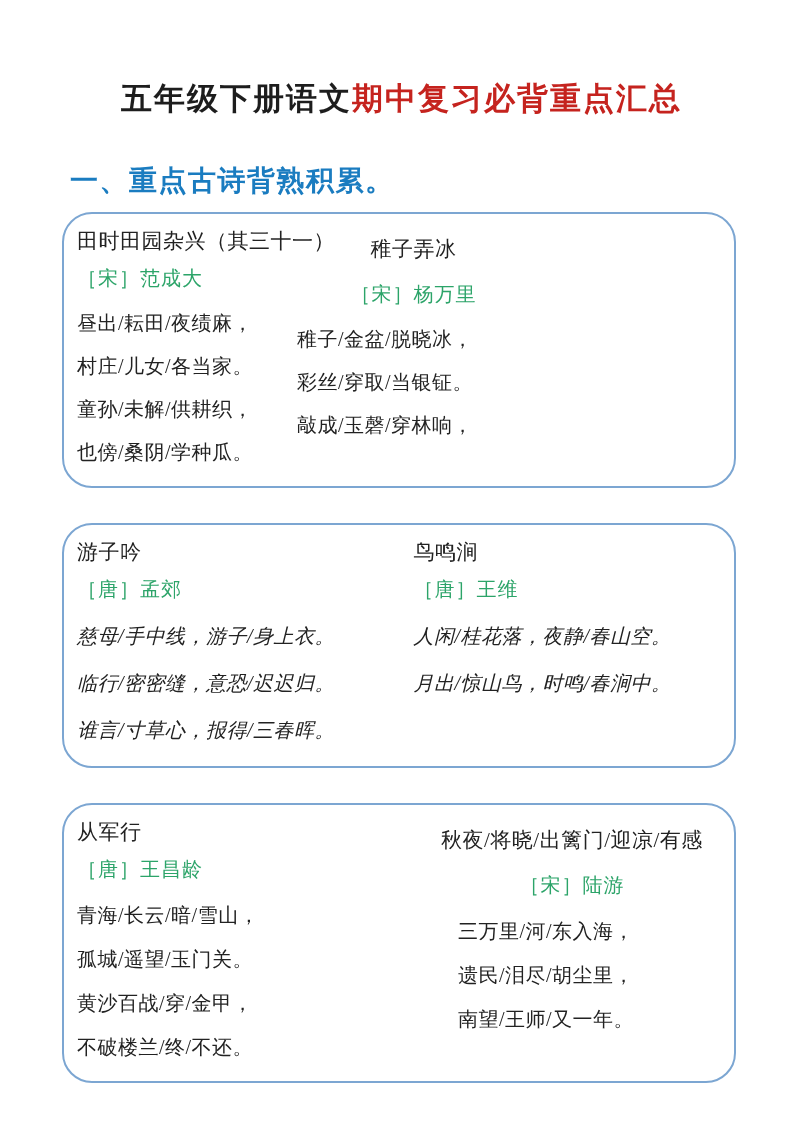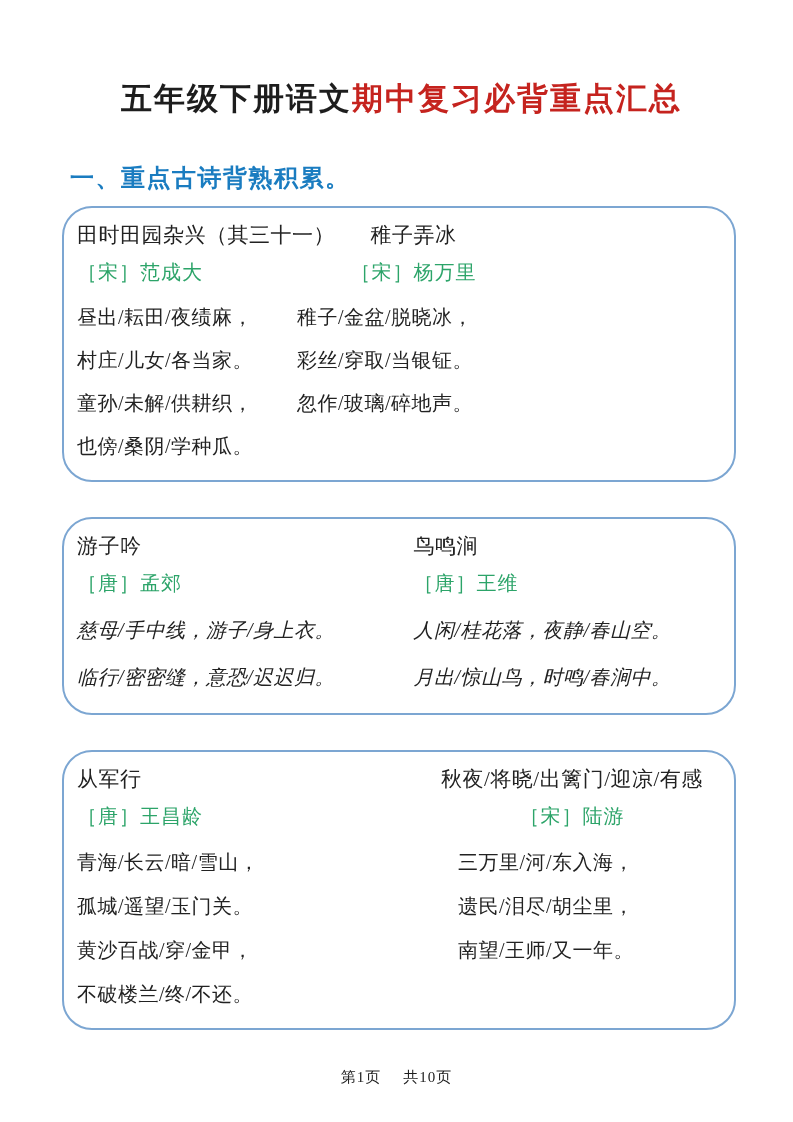--- a/index.html
+++ b/index.html
@@ -16,21 +16,21 @@
   .page-title {
     text-align:center;
     font-size:31px; font-weight:900; letter-spacing:2px;
     line-height:46px; white-space:nowrap;padding-left:10px;
   }
   .t-black { color:#1d1d1d; }
   .t-red   { color:#c5231e; }
 
   .section-heading {
     margin:40px 0 12px 70px;
-    font-size:24px; font-weight:bold; letter-spacing:1.5px;
+    font-size:28px; font-weight:bold; letter-spacing:1.5px;
     color:#1a7cc0;
   }
 
   
   .box {
     border:2px solid #7ca6d2;
     border-radius:30px;
     margin:0 57px 35px 62px;
     padding:10px 10px 12px 13px;
     display:flex;
@@ -44,21 +44,21 @@
     white-space:nowrap; letter-spacing:0.5px;
   }
   .p-author {
     font-size:20px; line-height:36px; height:42px;
     color:#2ca469; letter-spacing:1px; white-space:nowrap;
   }
   .p-line {
     font-size:20px; line-height:43px;
     white-space:nowrap; letter-spacing:0.5px;
   }
-  .ctr  { text-align:center; }
+  .ctr  { text-align:center;margin-top:8px; }
   .w260 { width:260px; text-align:left; }
   .w175 { width:175px; text-align:left; }
 
   .b2 .p-line { line-height:47px;font-style:italic; }
   .b3 .p-line { line-height:44px; }
   .b3 .col2 .p-line { padding-left:38px; }
 
   
   .footer {
     margin-top:38px; text-align:center;
@@ -82,30 +82,31 @@
       <div class="p-line">昼出/耘田/夜绩麻，</div>
       <div class="p-line">村庄/儿女/各当家。</div>
       <div class="p-line">童孙/未解/供耕织，</div>
       <div class="p-line">也傍/桑阴/学种瓜。</div>
     </div>
     <div class="col2">
       <div class="p-title ctr">稚子弄冰</div>
       <div class="p-author ctr">［宋］杨万里</div>
       <div class="p-line">稚子/金盆/脱晓冰，</div>
       <div class="p-line">彩丝/穿取/当银钲。</div>
-      <div class="p-line">忽作/玻璃/碎地声。</div>
+      <div class="p-line">敲成/玉磬/穿林响，</div>
     </div>
   </div>
 
   <div class="box b2">
     <div class="col1">
       <div class="p-title w260">游子吟</div>
       <div class="p-author w260">［唐］孟郊</div>
       <div class="p-line">慈母/手中线，游子/身上衣。</div>
       <div class="p-line">临行/密密缝，意恐/迟迟归。</div>
+      <div class="p-line">谁言/寸草心，报得/三春晖。</div>
     </div>
     <div class="col2">
       <div class="p-title w260">鸟鸣涧</div>
       <div class="p-author w260">［唐］王维</div>
       <div class="p-line">人闲/桂花落，夜静/春山空。</div>
       <div class="p-line">月出/惊山鸟，时鸣/春涧中。</div>
     </div>
   </div>
 
   <div class="box b3">

